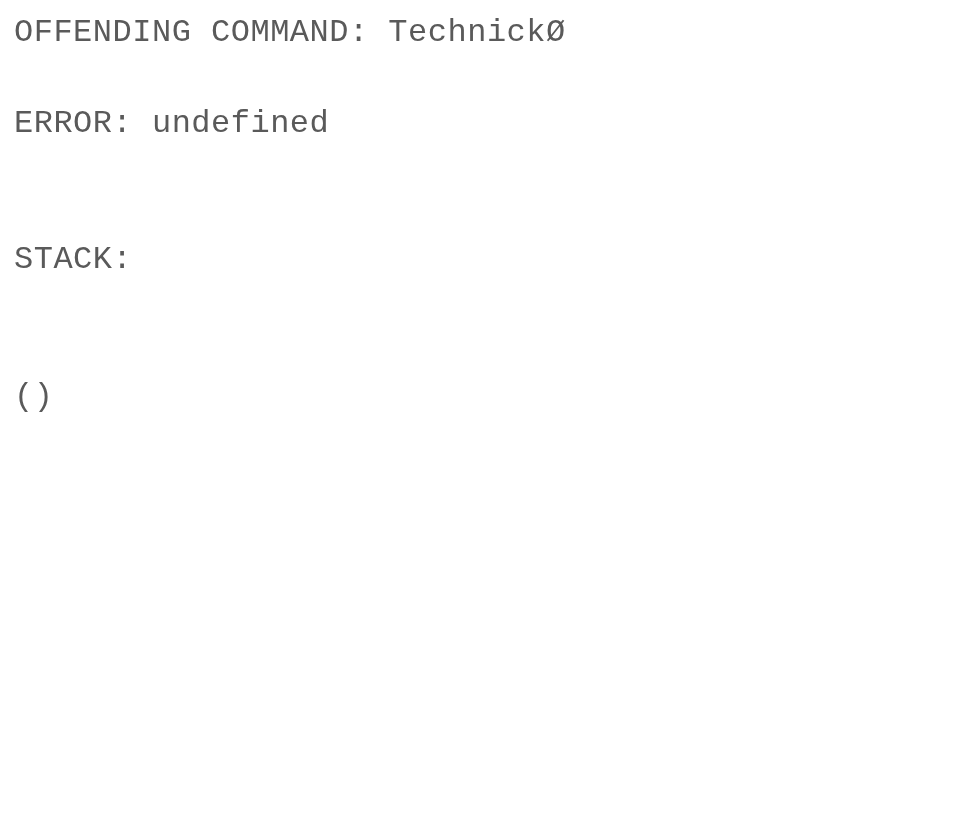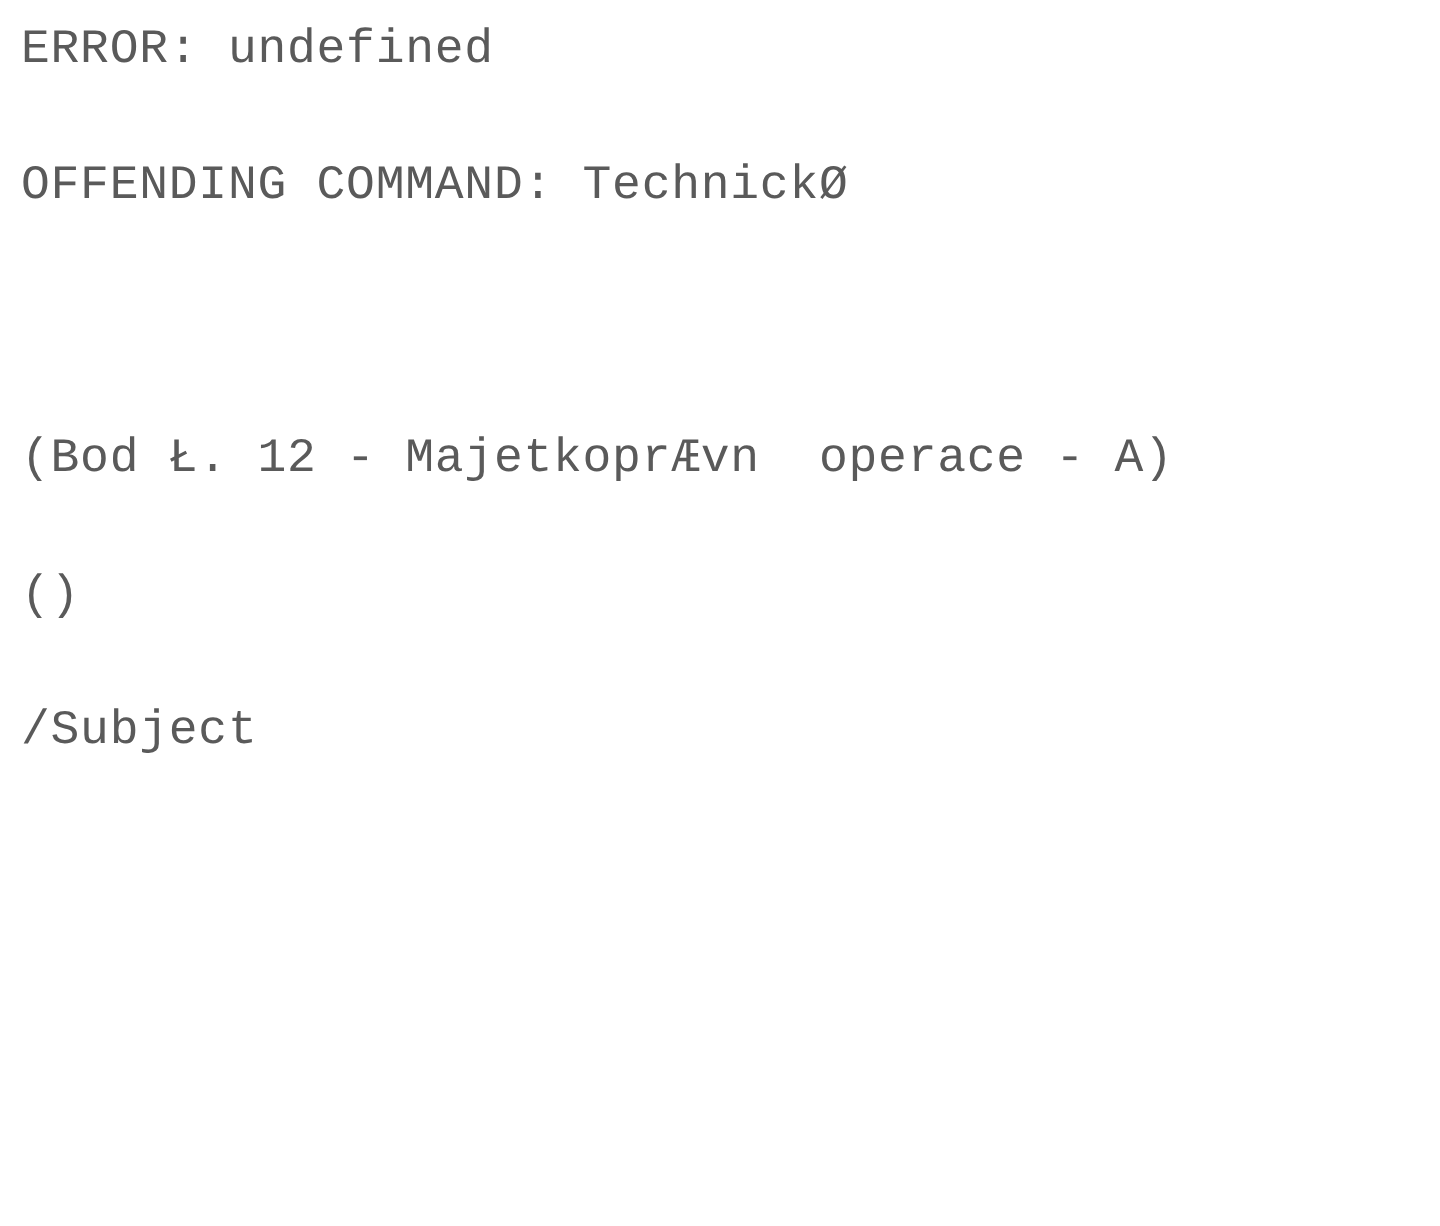--- a/index.html
+++ b/index.html
@@ -18,27 +18,26 @@
     line-height: 1.42;
     color: #5a5a5a;
     white-space: pre;
     letter-spacing: 0.5px;
   }
   .line { display: block; }
 </style>
 </head>
 <body>
 
-<pre class="doc"><span class="line">ERROR: undefined</span>
-<span class="line">OFFENDING COMMAND: TechnickØ</span>
+<pre class="doc"><span class="line">OFFENDING COMMAND: TechnickØ</span>
+<span class="line">ERROR: undefined</span>
 <span class="line"></span>
+<span class="line">STACK:</span>
 <span class="line"></span>
-<span class="line">(Bod Ł. 12 - MajetkoprÆvn  operace - A)</span>
 <span class="line">()</span>
-<span class="line">/Subject</span>
 
 
 
 
 
 
 
 
 
 

